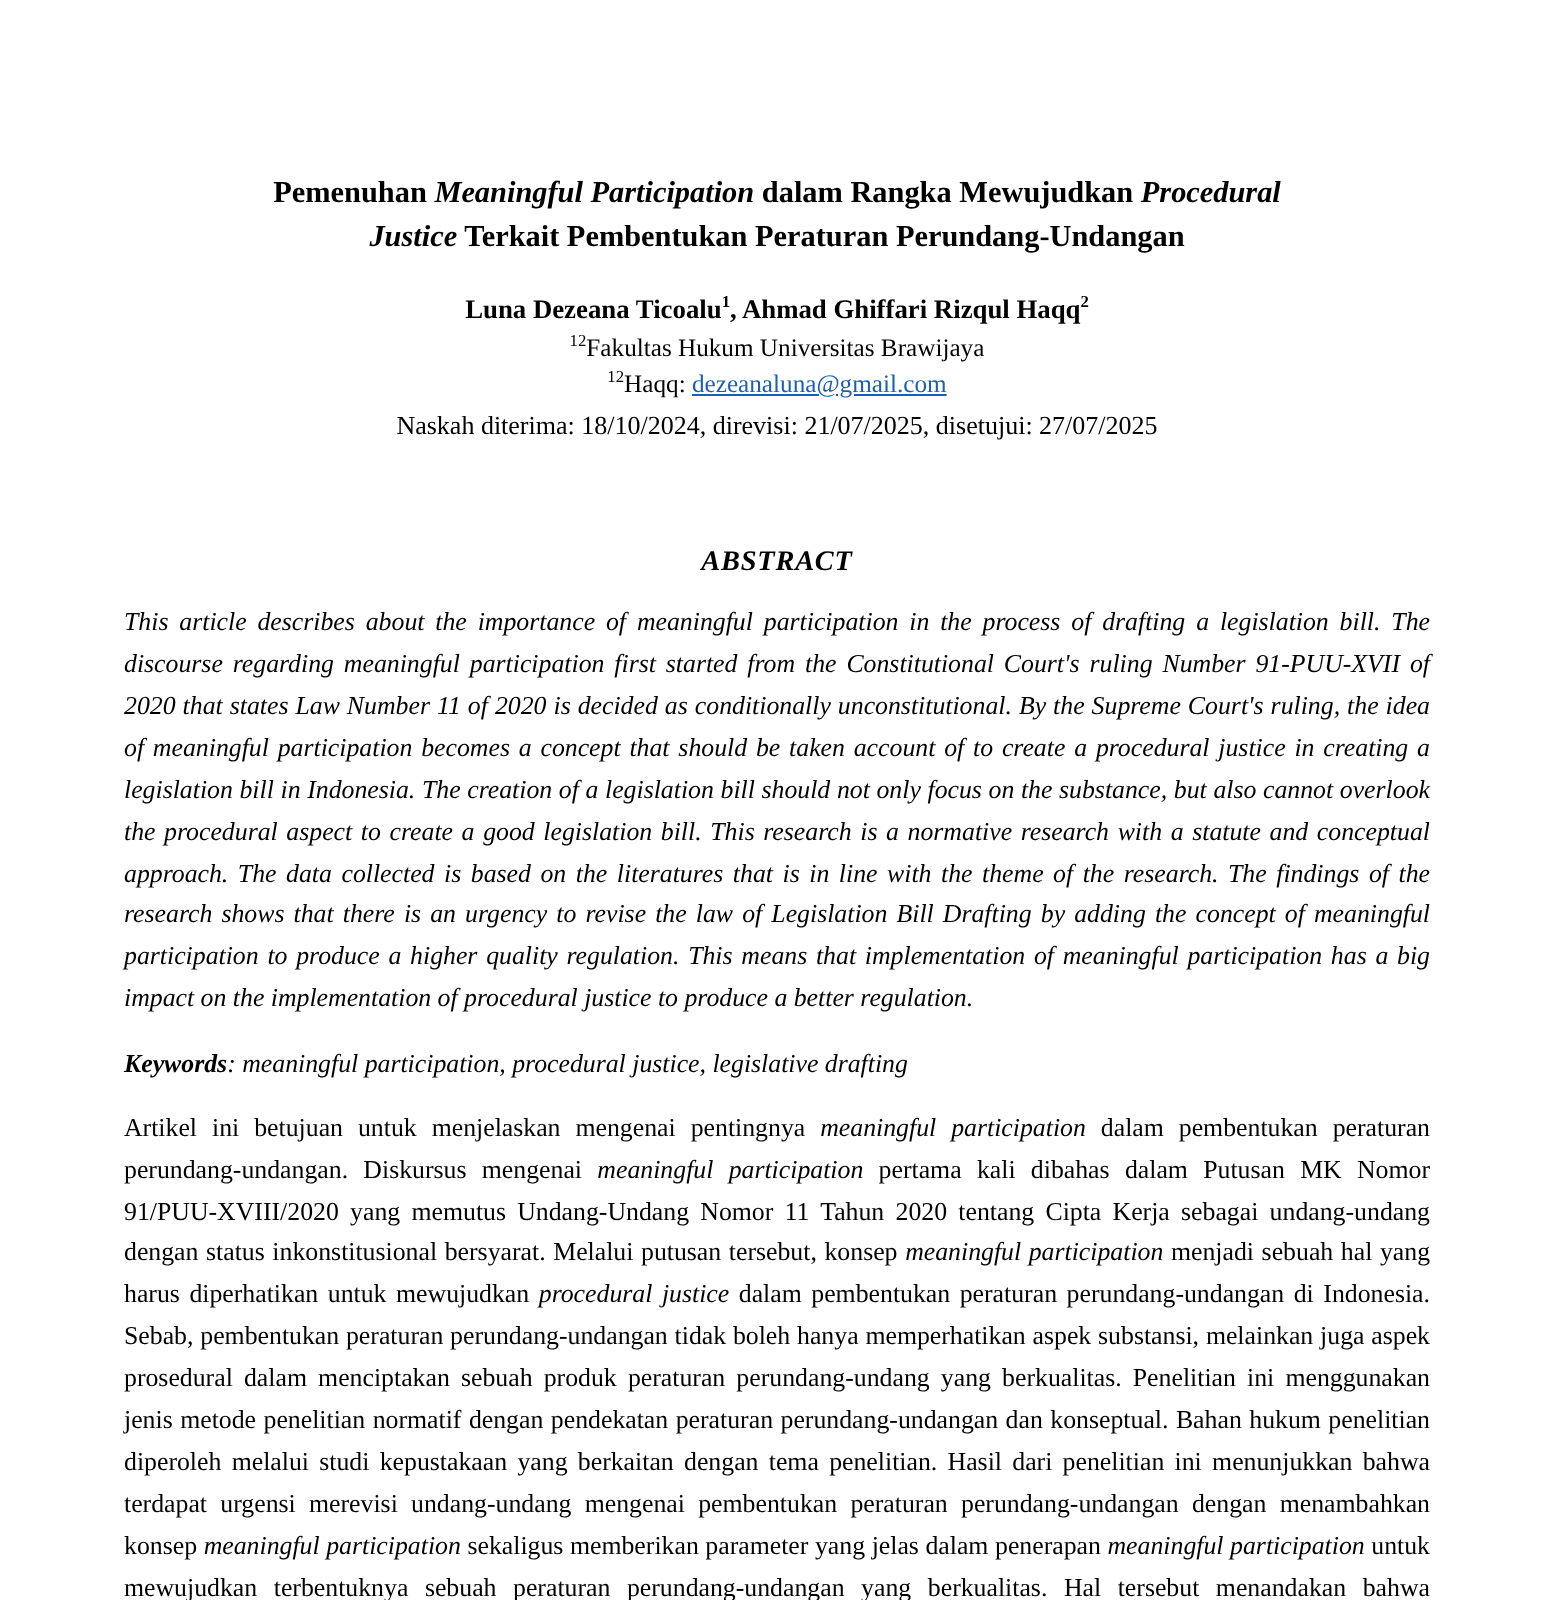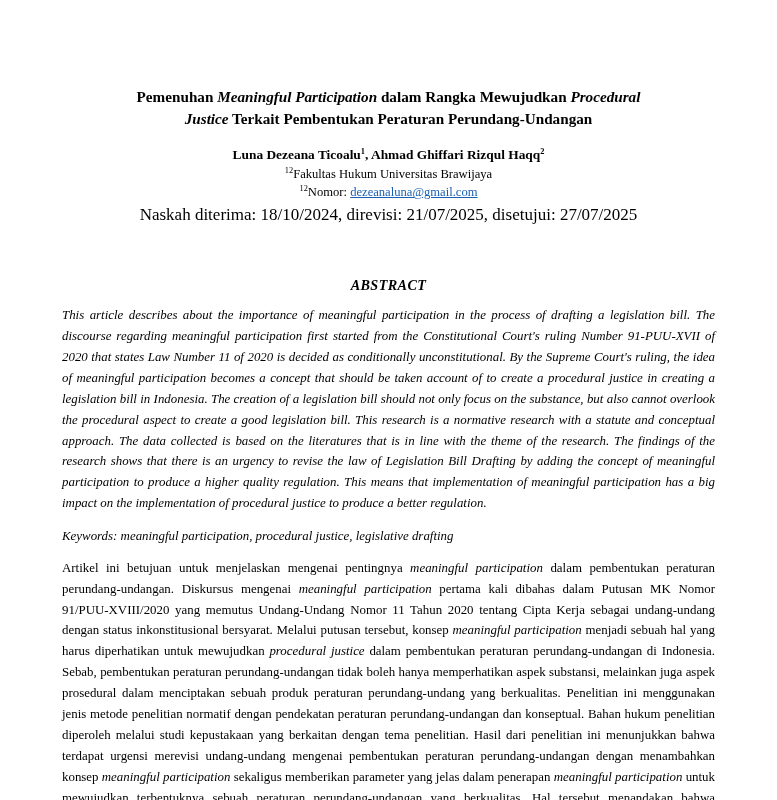--- a/index.html
+++ b/index.html
@@ -44,21 +44,21 @@
   .email-line {
     text-align: center;
     font-size: 12.6px;
     margin-top: 3px;
   }
   .email-link {
     color: #1a5fb4;
   }
   .dates {
     text-align: center;
-    font-size: 17px;
+    font-size: 13px;
     margin-top: 5px;
   }
   sup {
     font-size: 8.4px;
     vertical-align: super;
     line-height: 0;
   }
   .section-heading {
     text-align: center;
     font-weight: bold;
@@ -80,21 +80,21 @@
     margin-top: 11px;
   }
   .keywords {
     font-size: 12.9px;
     line-height: 1.6;
     text-align: justify;
     margin-top: 12px;
     font-style: italic;
   }
   .keywords b {
-    font-weight: normal;
+    font-weight: bold;
   }
   .abstrak-body {
     font-size: 12.9px;
     line-height: 1.62;
     text-align: justify;
     margin-top: 11px;
   }
   .abstrak-body em {
     font-style: italic;
   }
@@ -112,21 +112,21 @@
 
   <div class="authors">
     <span>Luna Dezeana Ticoalu</span><sup>1</sup><span>, Ahmad Ghiffari Rizqul Haqq</span><sup>2</sup>
   </div>
 
   <div class="affiliation">
     <sup>12</sup><span>Fakultas Hukum Universitas Brawijaya</span>
   </div>
 
   <div class="email-line">
-    <sup>12</sup><span>Nomor: </span><a class="email-link" href="#">dezeanaluna@gmail.com</a>
+    <sup>12</sup><span>Haqq: </span><a class="email-link" href="#">dezeanaluna@gmail.com</a>
   </div>
 
   <div class="dates">Naskah diterima: 18/10/2024, direvisi: 21/07/2025, disetujui: 27/07/2025</div>
 
   <div class="section-heading">ABSTRACT</div>
 
   <div class="abstract-body">This article describes about the importance of meaningful participation in the process of drafting a legislation bill. The discourse regarding meaningful participation first started from the Constitutional Court's ruling Number 91-PUU-XVII of 2020 that states Law Number 11 of 2020 is decided as conditionally unconstitutional. By the Supreme Court's ruling, the idea of meaningful participation becomes a concept that should be taken account of to create a procedural justice in creating a legislation bill in Indonesia. The creation of a legislation bill should not only focus on the substance, but also cannot overlook the procedural aspect to create a good legislation bill. This research is a normative research with a statute and conceptual approach. The data collected is based on the literatures that is in line with the theme of the research. The findings of the research shows that there is an urgency to revise the law of Legislation Bill Drafting by adding the concept of meaningful participation to produce a higher quality regulation. This means that implementation of meaningful participation has a big impact on the implementation of procedural justice to produce a better regulation.</div>
 
   <div class="keywords">
     <b>Keywords</b><span>: meaningful participation, procedural justice, legislative drafting</span>

